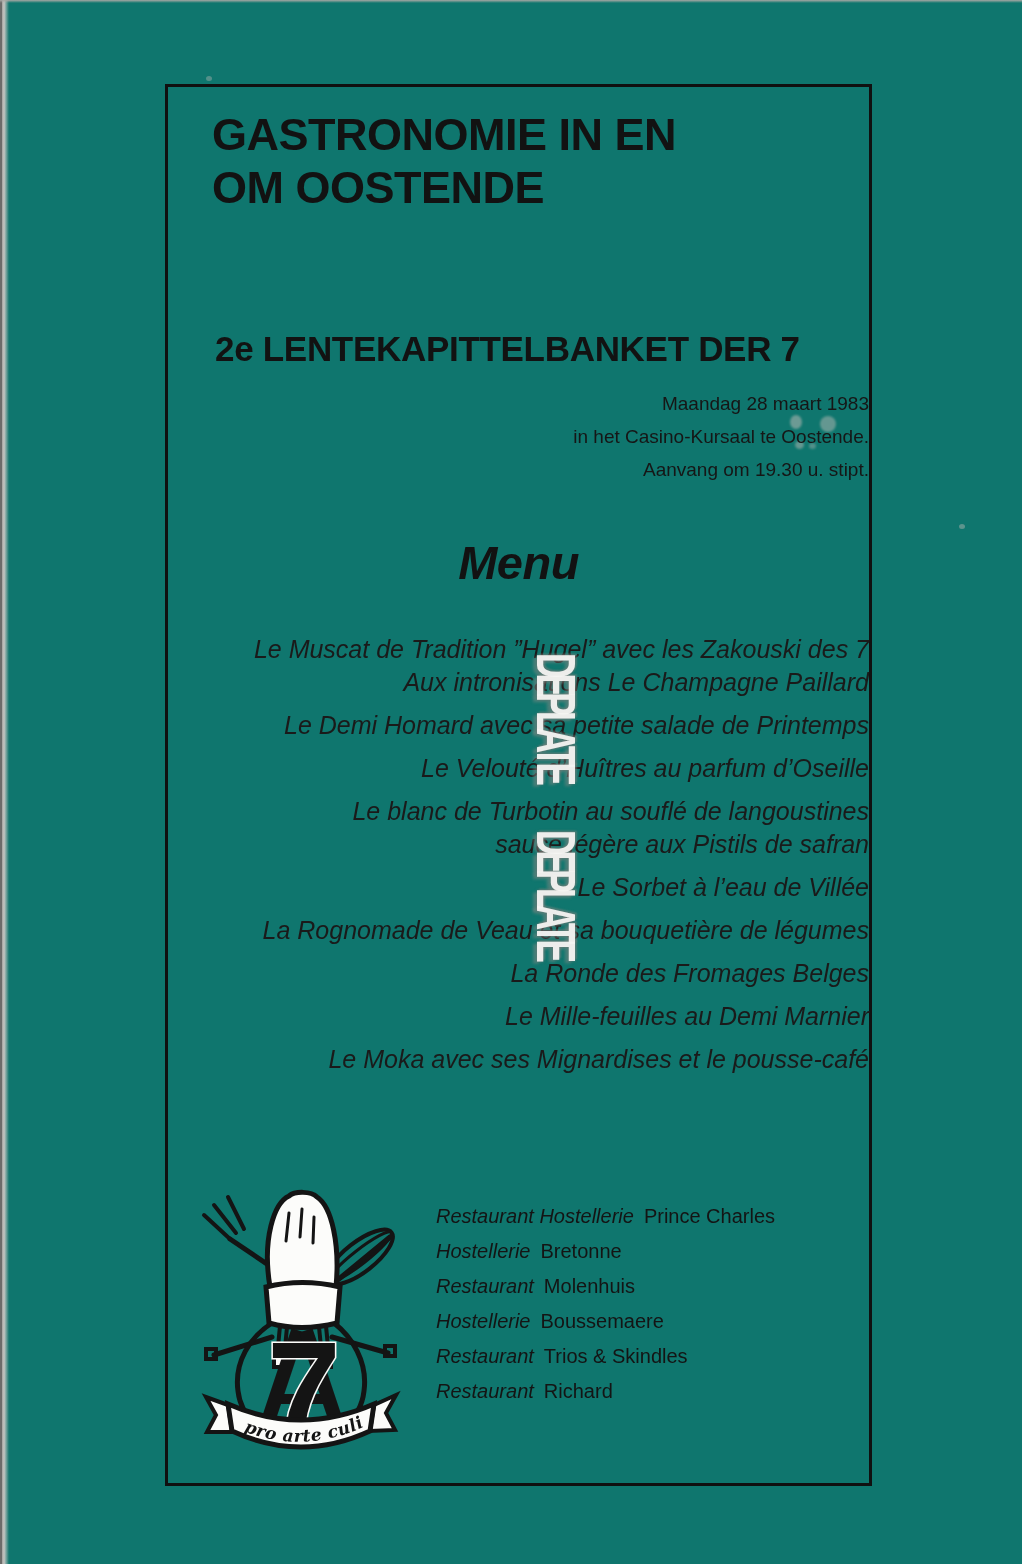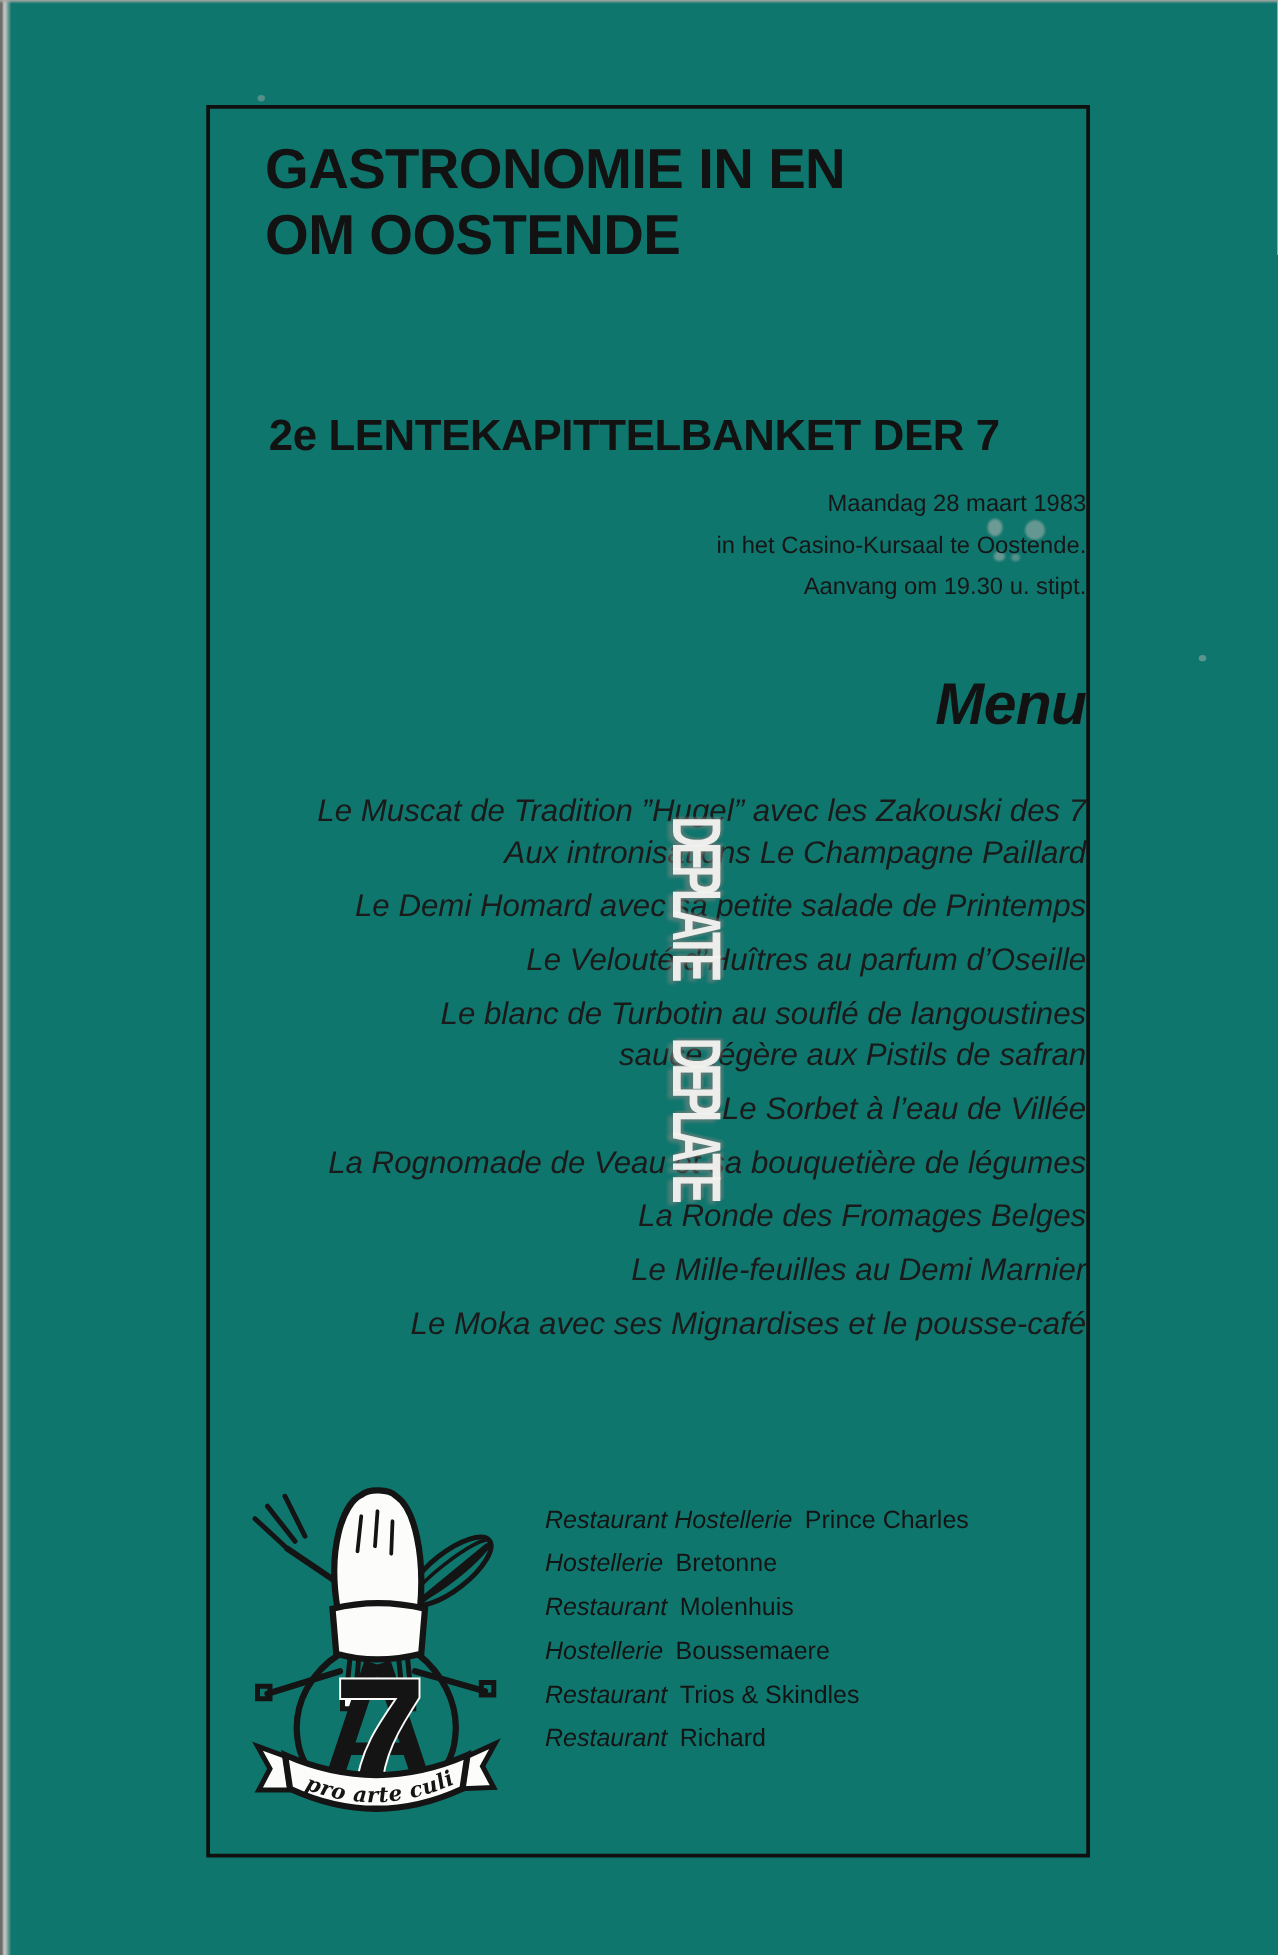--- a/index.html
+++ b/index.html
@@ -35,21 +35,21 @@
   .subtitle{
     position:absolute; left:47px; top:198px;
     font-size:35px; font-weight:bold; letter-spacing:-.3px; color:#121212;margin-top:44px;
   }
   .event{
     position:absolute; left:0; top:276px; width:100%;
     text-align:right; font-size:19px; line-height:33px; white-space:pre-line;margin-top:24px;
   }
   .menu-heading{
     position:absolute; left:0; top:448px; width:100%;
-    text-align:right; font-size:47px; font-weight:bold; font-style:italic;
+    text-align:center; font-size:47px; font-weight:bold; font-style:italic;
     letter-spacing:-.5px; color:#121212;
   }
   .menu-list{
     position:absolute; left:0; top:536px; width:100%;
     text-align:right; font-style:italic; font-size:25px; color:#1a1a1a;
   }
   .menu-list p{margin:10px 0; line-height:33px; white-space:pre-line;}
 
   
   .wm{

